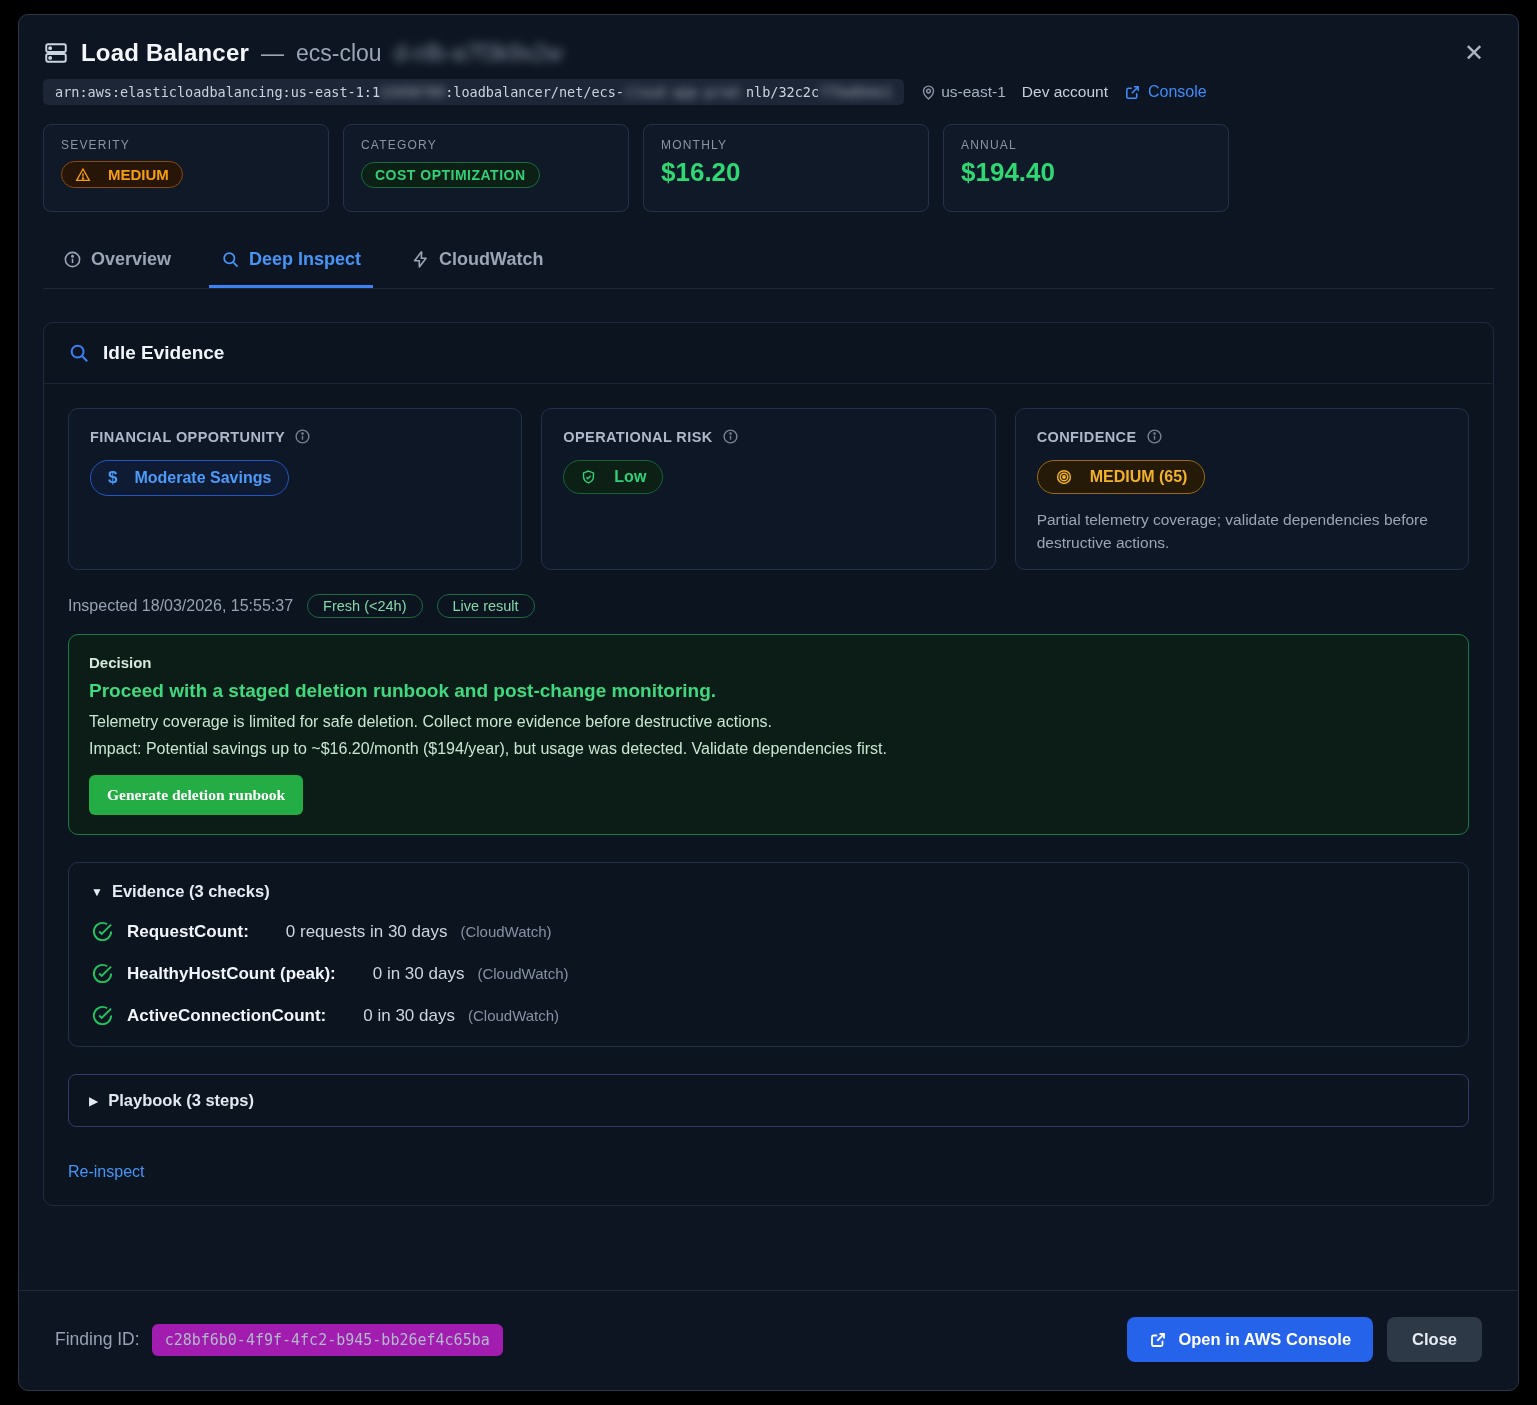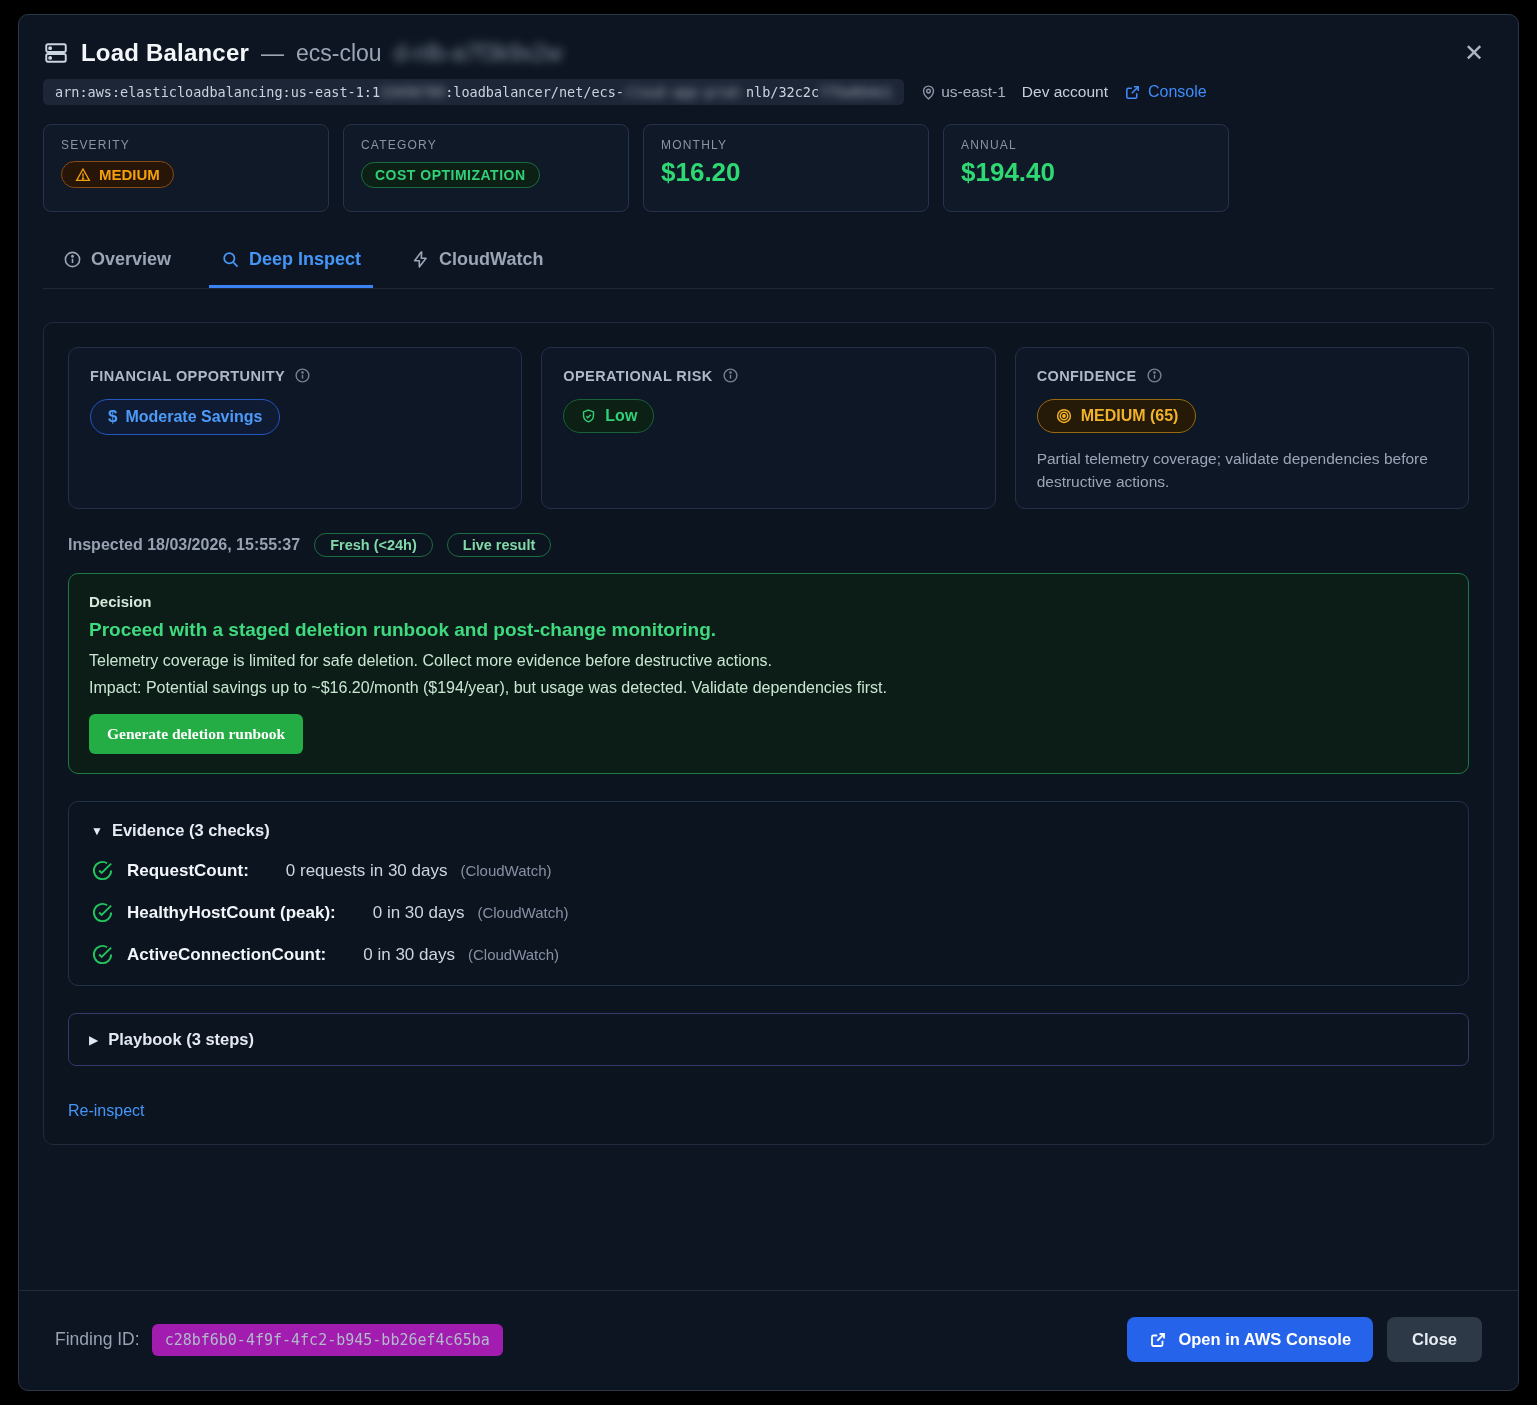--- a/index.html
+++ b/index.html
@@ -35,21 +35,21 @@
   .meta-item { display:flex; align-items:center; gap:4px; font-size:15.5px; color:#a7b1c0; white-space:nowrap; }
   .meta-item.account { color:#c6cfda; }
   .console-link { display:flex; align-items:center; gap:7px; color:#3f8cfa; font-size:16px; cursor:pointer; }
   
   .stats { display:flex; gap:14px; margin-top:19px; }
   .stat-card {
     width:286px; height:88px; background:#101927; border:1px solid #26324a;
     border-radius:8px; padding:13px 17px;
   }
   .stat-label { font-size:12px; letter-spacing:1.2px; color:#8b94a5; font-weight:400; }
-  .pill { display:inline-flex; align-items:center; gap:8px; border-radius:999px; font-weight:bold;text-align:right; }
+  .pill { display:inline-flex; align-items:center; gap:17px; border-radius:999px; font-weight:bold;text-align:right; }
   .sev-pill { margin-top:9px; padding:4px 13px; font-size:15px; color:#f59f0b; background:#271507; border:1px solid #8a4a12; }
   .cat-pill { margin-top:10px; padding:4px 13px; font-size:14px; letter-spacing:.5px; color:#32d077; background:#0c2016; border:1px solid #1c6b40; }
   .money { margin-top:5px; font-size:26px; font-weight:bold; color:#2ed873; }
   
   .tabs { display:flex; gap:26px; margin-top:24px; border-bottom:1px solid #1d2838; padding:0 8px; }
   .tab { display:flex; align-items:center; gap:9px; font-size:18px; font-weight:600; color:#9aa5b5;
          padding:13px 12px 15px 12px; cursor:pointer; border-bottom:3px solid transparent; }
   .tab.active { color:#4596f7; border-bottom-color:#3b82f6; }
   
   .panel { margin-top:33px; border:1px solid #1f2b3d; border-radius:10px; background:#0c1420; }
@@ -59,21 +59,21 @@
   
   .mcards { display:flex; gap:19px; }
   .mcard { flex:1; height:162px; background:#0e1726; border:1px solid #233049; border-radius:10px; padding:19px 21px; }
   .mcard-label { display:flex; align-items:center; gap:9px; font-size:14.5px; font-weight:bold; letter-spacing:.4px; color:#aeb8c8; }
   .fin-pill { margin-top:15px; padding:7px 17px; font-size:16px; color:#4d9bf8; background:#0e1b33; border:1px solid #2456c0; }
   .risk-pill { margin-top:15px; padding:7px 16px; font-size:16px; color:#32d077; background:#0c2016; border:1px solid #176237; }
   .conf-pill { margin-top:15px; padding:7px 17px; font-size:16px; color:#f2b32a; background:#251a07; border:1px solid #9a6a10; }
   .dollar-glyph { font-size:17px; font-weight:bold; }
   .conf-desc { margin-top:14px; font-size:15.5px; line-height:1.5; color:#9aa5b5; }
   
-  .insp-row { display:flex; align-items:center; gap:14px; margin:24px 0 16px 0;font-weight:bold; }
+  .insp-row { display:flex; align-items:center; gap:14px; margin:24px 0 16px 0; }
   .insp-text { font-size:16px; color:#97a1b1; }
   .insp-badge { padding:3px 15px; border-radius:999px; border:1px solid #1d6b40; color:#82d9a8; font-size:14.5px; }
   
   .decision { border:1px solid #1e7a44; background:#0c1d17; border-radius:10px; padding:19px 20px; }
   .dec-label { font-size:15px; font-weight:600; color:#d5e9dc; }
   .dec-head { margin-top:9px; font-size:19px; font-weight:bold; color:#3fd97f; }
   .dec-detail { margin-top:11px; font-size:16px; color:#c9e6d3; }
   .dec-impact { margin-top:9px; font-size:16px; color:#c9e6d3; }
   .dec-btn { margin-top:17px; display:inline-block; background:#24ac45; color:#fff; font-weight:bold;
              font-size:15.5px; border:none; border-radius:6px; padding:11px 18px; cursor:pointer;
@@ -203,20 +203,29 @@
       <span class="icon">
         <svg width="19" height="19" viewBox="0 0 24 24" fill="none" stroke="#9aa5b5" stroke-width="2">
           <path d="M13 2.5L4.5 13.5h6L10.5 21.5l8.5-11h-6l0.5-8z" stroke-linejoin="round"></path>
         </svg>
       </span>
       <span>CloudWatch</span>
     </div>
   </div>
 
   <div class="panel">
+    <div class="panel-hd">
+      <span class="icon">
+        <svg width="22" height="22" viewBox="0 0 24 24" fill="none" stroke="#3b82f6" stroke-width="2.2">
+          <circle cx="10.5" cy="10.5" r="6.5"></circle>
+            <line x1="15.5" y1="15.5" x2="21" y2="21"></line>
+        </svg>
+      </span>
+      <span class="ptitle">Idle Evidence</span>
+    </div>
 
     <div class="panel-bd">
 
       
       <div class="mcards">
         <div class="mcard">
           <div class="mcard-label">
             <span>FINANCIAL OPPORTUNITY</span>
             <span class="icon">
               <svg width="17" height="17" viewBox="0 0 24 24" fill="none" stroke="#77818f" stroke-width="2">

